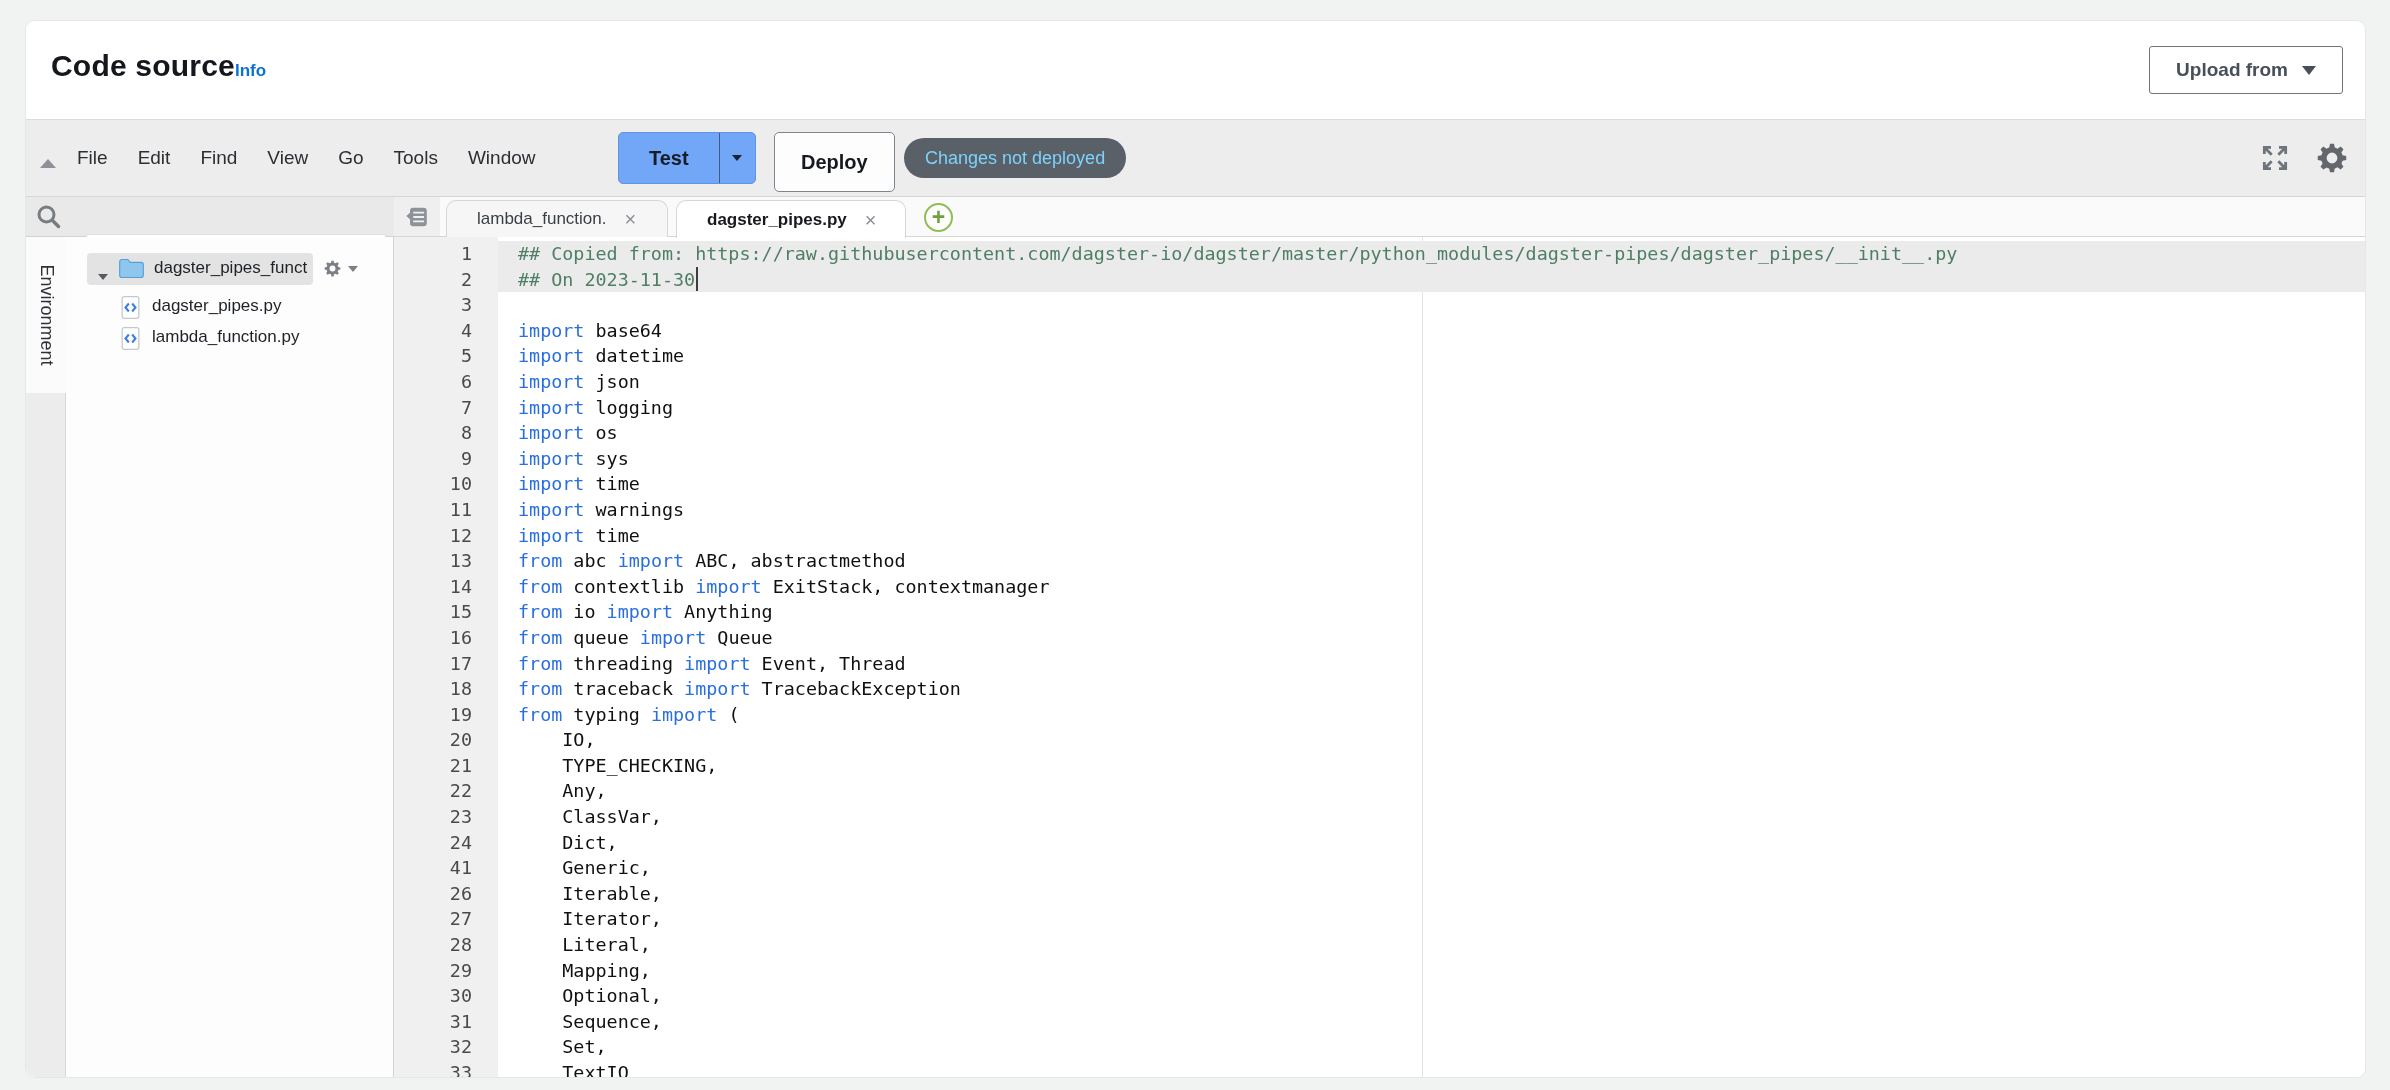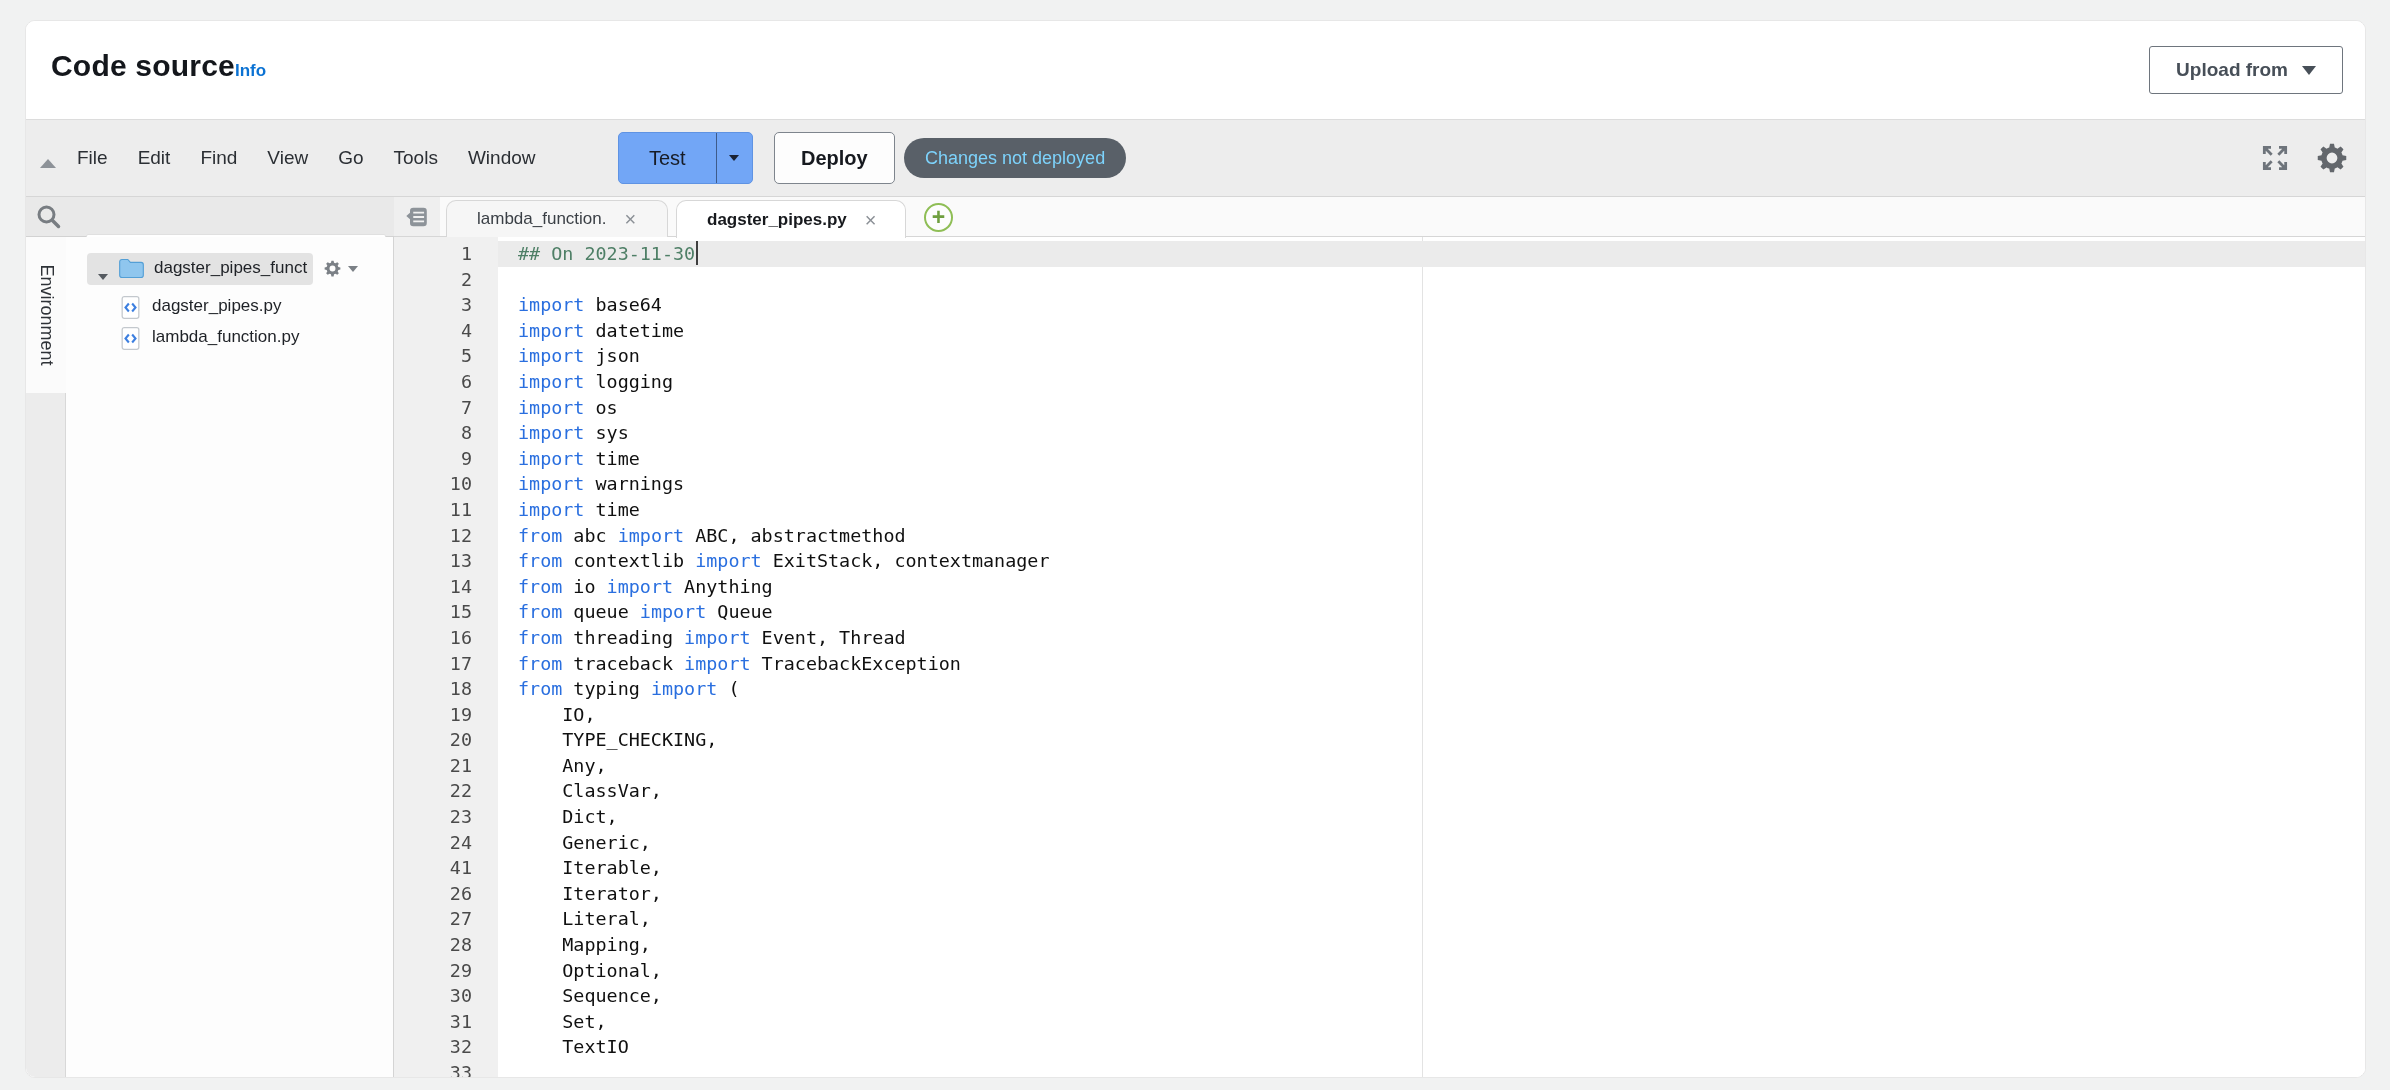--- a/index.html
+++ b/index.html
@@ -26,24 +26,24 @@
 
   
   .menubar { position:absolute; left:0; top:98px; width:100%; height:78px; background:#ededed;
     border-top:1px solid #dcdcdc; border-bottom:1px solid #d6d6d6; }
   .menu-items { position:absolute; left:36px; top:0; height:100%; display:flex; align-items:center; }
   .menu-item { padding:0 15px; font-size:19px; color:#2b2f34; cursor:pointer; }
   .menu-collapse { position:absolute; left:14px; top:34px; cursor:pointer; }
 
   .btn-test { position:absolute; left:592px; top:12px; height:52px; display:flex;
     background:#72a6f6; border:1px solid #5f93e3; border-radius:5px; overflow:hidden; cursor:pointer; }
-  .btn-test-main { padding:0 30px; display:flex; align-items:center; font-size:20px; font-weight:normal; color:#171c26; }
+  .btn-test-main { padding:0 30px; display:flex; align-items:center; font-size:20px; font-weight:bold; color:#171c26; }
   .btn-test-caret { width:36px; display:flex; align-items:center; justify-content:center;
     border-left:1px solid rgba(20,30,50,.55); color:#1a2233; }
-  .btn-deploy { position:absolute; left:748px; top:12px; height:52px; padding:0 26px;
+  .btn-deploy { position:absolute; left:748px; top:12px; height:60px; padding:0 26px;
     background:#fdfdfd; border:1px solid #7e858d; border-radius:5px; display:flex; align-items:center;
     font-size:20px; font-weight:bold; color:#16191f; cursor:pointer; }
   .badge { position:absolute; left:878px; top:18px; height:40px; padding:0 21px; border-radius:20px;
     background:#596068; color:#7dd3fc; font-size:18px; display:flex; align-items:center; }
   .mb-icons { position:absolute; right:14px; top:0; height:100%; display:flex; align-items:center; gap:22px; }
   .icon-btn { cursor:pointer; display:flex; align-items:center; justify-content:center; }
 
   
   .ide { position:absolute; left:0; top:176px; width:100%; height:882px; background:#fff; }
 
@@ -284,20 +284,21 @@
           <div class="gut-n">27</div>
           <div class="gut-n">28</div>
           <div class="gut-n">29</div>
           <div class="gut-n">30</div>
           <div class="gut-n">31</div>
           <div class="gut-n">32</div>
           <div class="gut-n">33</div>
         </div>
       <div class="ruler"></div>
       <div class="code">
+          <div class="code-line hl"><span class="c">## Copied from: https://raw.githubusercontent.com/dagster-io/dagster/master/python_modules/dagster-pipes/dagster_pipes/__init__.py</span></div>
           <div class="code-line hl"><span class="c">## On 2023-11-30</span><span class="cursor"></span></div>
           <div class="code-line"></div>
           <div class="code-line"><span class="k">import</span><span class="t"> base64</span></div>
           <div class="code-line"><span class="k">import</span><span class="t"> datetime</span></div>
           <div class="code-line"><span class="k">import</span><span class="t"> json</span></div>
           <div class="code-line"><span class="k">import</span><span class="t"> logging</span></div>
           <div class="code-line"><span class="k">import</span><span class="t"> os</span></div>
           <div class="code-line"><span class="k">import</span><span class="t"> sys</span></div>
           <div class="code-line"><span class="k">import</span><span class="t"> time</span></div>
           <div class="code-line"><span class="k">import</span><span class="t"> warnings</span></div>

